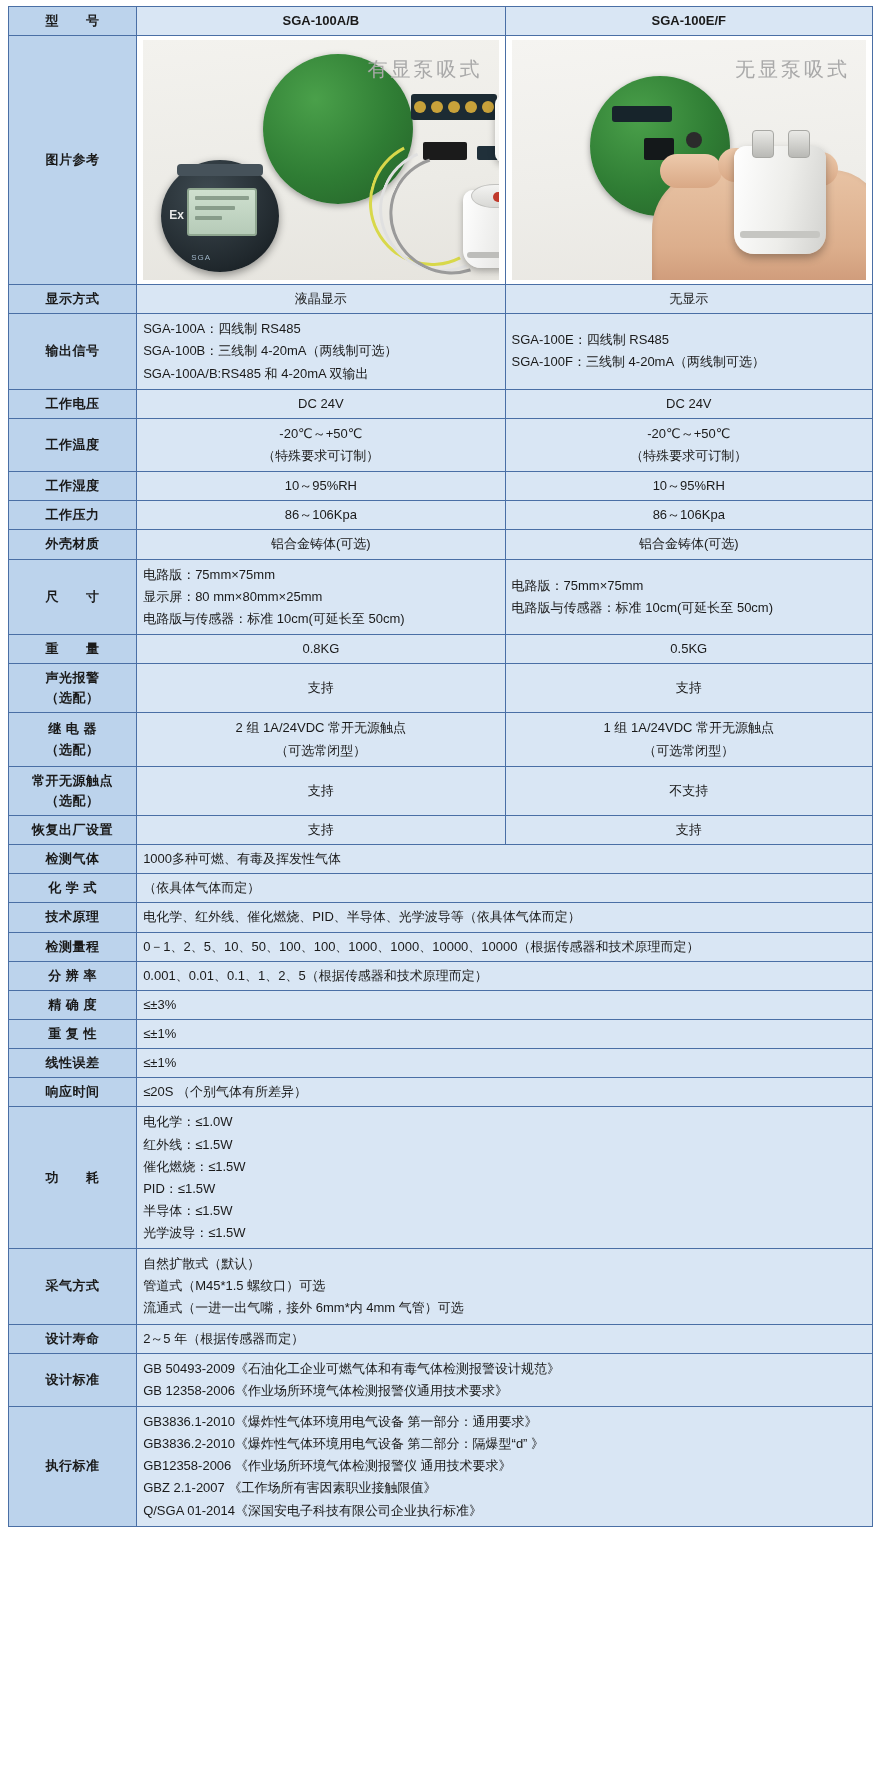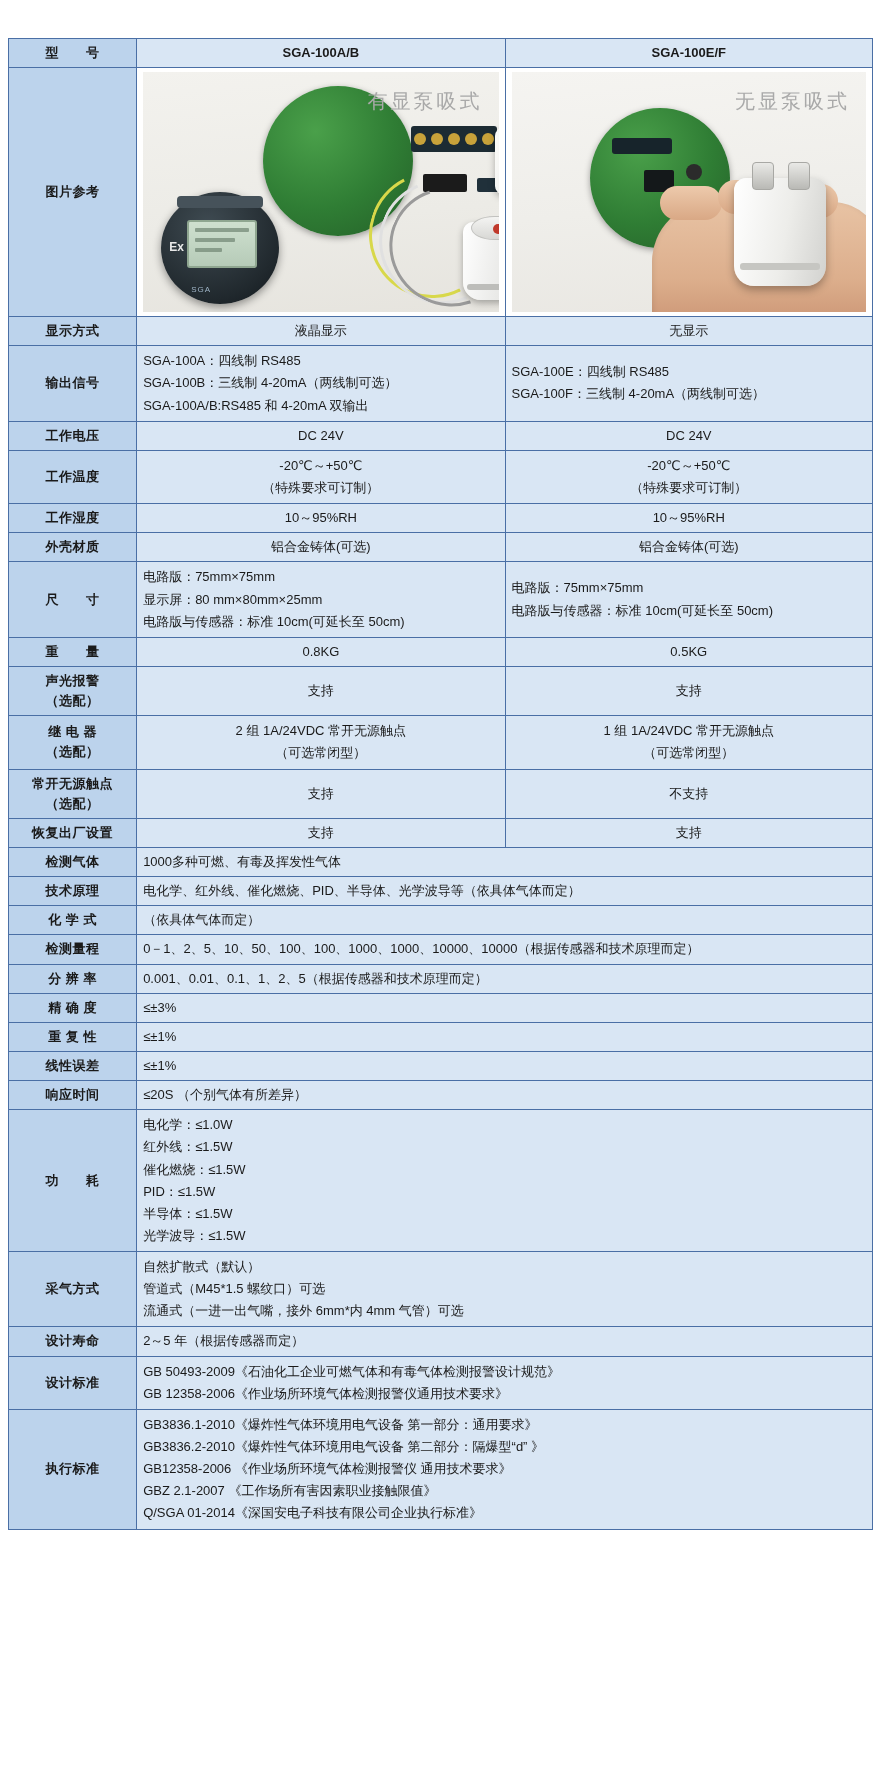--- a/index.html
+++ b/index.html
@@ -8,21 +8,20 @@
     background: #ffffff;
   }
   body {
     font-family: "Liberation Sans", "DejaVu Sans", sans-serif;
     width: 881px;
   }
   .sheet {
     width: 881px;
     box-sizing: border-box;
     padding: 6px 8px 8px 8px;
-    margin-top: 32px;
   }
   table.spec {
     border-collapse: collapse;
     width: 865px;
     table-layout: fixed;
   }
   table.spec td {
     border: 1px solid #4a6fa5;
     padding: 4px 6px;
     font-size: 13px;
@@ -350,20 +349,25 @@
         <div>（特殊要求可订制）</div>
       </td>
     </tr>
 
     <tr>
       <td class="label">工作湿度</td>
       <td class="val">10～95%RH</td>
       <td class="val">10～95%RH</td>
     </tr>
 
+    <tr>
+      <td class="label">工作压力</td>
+      <td class="val">86～106Kpa</td>
+      <td class="val">86～106Kpa</td>
+    </tr>
 
     <tr>
       <td class="label">外壳材质</td>
       <td class="val">铝合金铸体(可选)</td>
       <td class="val">铝合金铸体(可选)</td>
     </tr>
 
     <tr>
       <td class="label">尺　　寸</td>
       <td class="val-left multiline">
@@ -421,27 +425,27 @@
       <td class="val">支持</td>
       <td class="val">支持</td>
     </tr>
 
     <tr>
       <td class="label">检测气体</td>
       <td class="val-left" colspan="2">1000多种可燃、有毒及挥发性气体</td>
     </tr>
 
     <tr>
+      <td class="label">化 学 式</td>
+      <td class="val-left" colspan="2">（依具体气体而定）</td>
+    </tr>
+
+    <tr>
       <td class="label">技术原理</td>
       <td class="val-left" colspan="2">电化学、红外线、催化燃烧、PID、半导体、光学波导等（依具体气体而定）</td>
-    </tr>
-
-    <tr>
-      <td class="label">化 学 式</td>
-      <td class="val-left" colspan="2">（依具体气体而定）</td>
     </tr>
 
     <tr>
       <td class="label">检测量程</td>
       <td class="val-left" colspan="2">0－1、2、5、10、50、100、100、1000、1000、10000、10000（根据传感器和技术原理而定）</td>
     </tr>
 
     <tr>
       <td class="label">分 辨 率</td>
       <td class="val-left" colspan="2">0.001、0.01、0.1、1、2、5（根据传感器和技术原理而定）</td>

